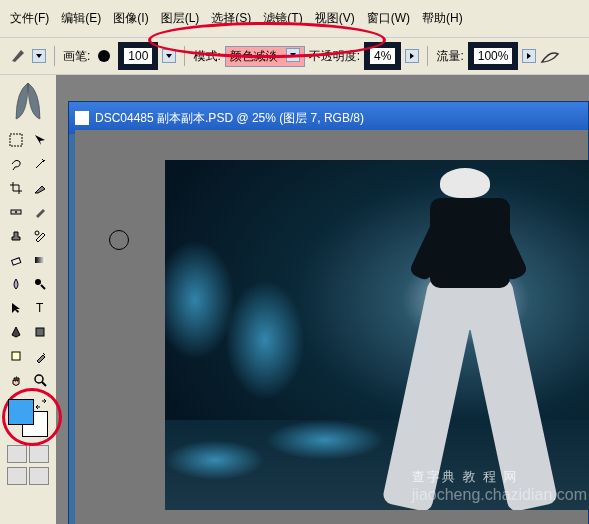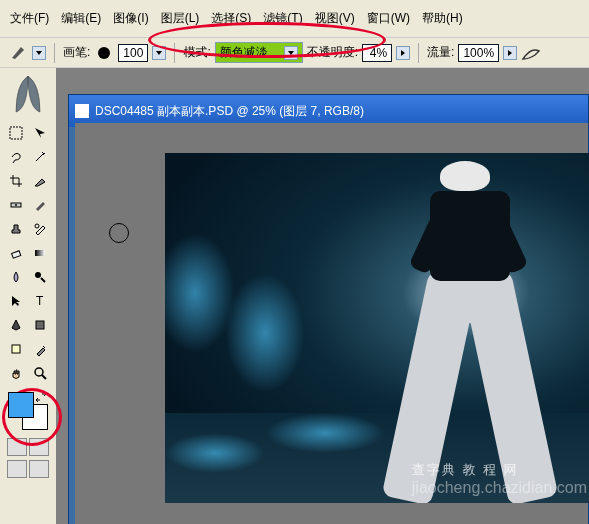--- a/index.html
+++ b/index.html
@@ -5,22 +5,22 @@
 * { margin: 0; padding: 0; box-sizing: border-box; font-family: "SimSun", Arial, sans-serif; font-size: 12px; }
 body { background: #ece9d8; width: 589px; height: 524px; overflow: hidden; position: relative; }
 
 .menubar { display: flex; padding: 8px 4px; background: #ece9d8; border-bottom: 1px solid #ccc; }
 .menubar span { padding: 2px 6px; cursor: default; }
 
 .optionsbar { display: flex; align-items: center; padding: 4px 8px; background: #ece9d8; gap: 4px; border-bottom: 1px solid #ccc; position: relative; }
 .optionsbar .ico { width: 20px; height: 20px; display: inline-flex; align-items: center; justify-content: center; }
 .sep { width: 1px; height: 20px; background: #aaa; margin: 0 4px; }
 .lbl { color: #000; }
-.numbox { background: #fff; border: 1px solid #0f172a; padding: 1px 4px; min-width: 30px; display: inline-block; text-align: right; }
-.dropdown { background: #84cc16; border: 1px solid #7f9db9; padding: 1px 4px; display: inline-flex; align-items: center; gap: 16px; }
+.numbox { background: #fff; border: 6px solid #0f172a; padding: 1px 4px; min-width: 30px; display: inline-block; text-align: right; }
+.dropdown { background: #fca5a5; border: 1px solid #7f9db9; padding: 1px 4px; display: inline-flex; gap: 8px; }
 .dd-btn { width: 14px; height: 14px; background: #dbe5f1; border: 1px solid #7f9db9; display: inline-flex; align-items: center; justify-content: center; }
 .arrow-down::after { content: ""; border-left: 3px solid transparent; border-right: 3px solid transparent; border-top: 4px solid #000; }
 .arrow-right::after { content: ""; border-top: 3px solid transparent; border-bottom: 3px solid transparent; border-left: 4px solid #000; }
 
 .highlight-oval { position: absolute; border: 3px solid #e2002b; border-radius: 50%; pointer-events: none; }
 .h1 { left: 148px; top: 22px; width: 238px; height: 36px; }
 .h2 { left: 2px; top: 388px; width: 60px; height: 58px; }
 
 .workspace { display: flex; height: calc(100% - 50px); }
 

